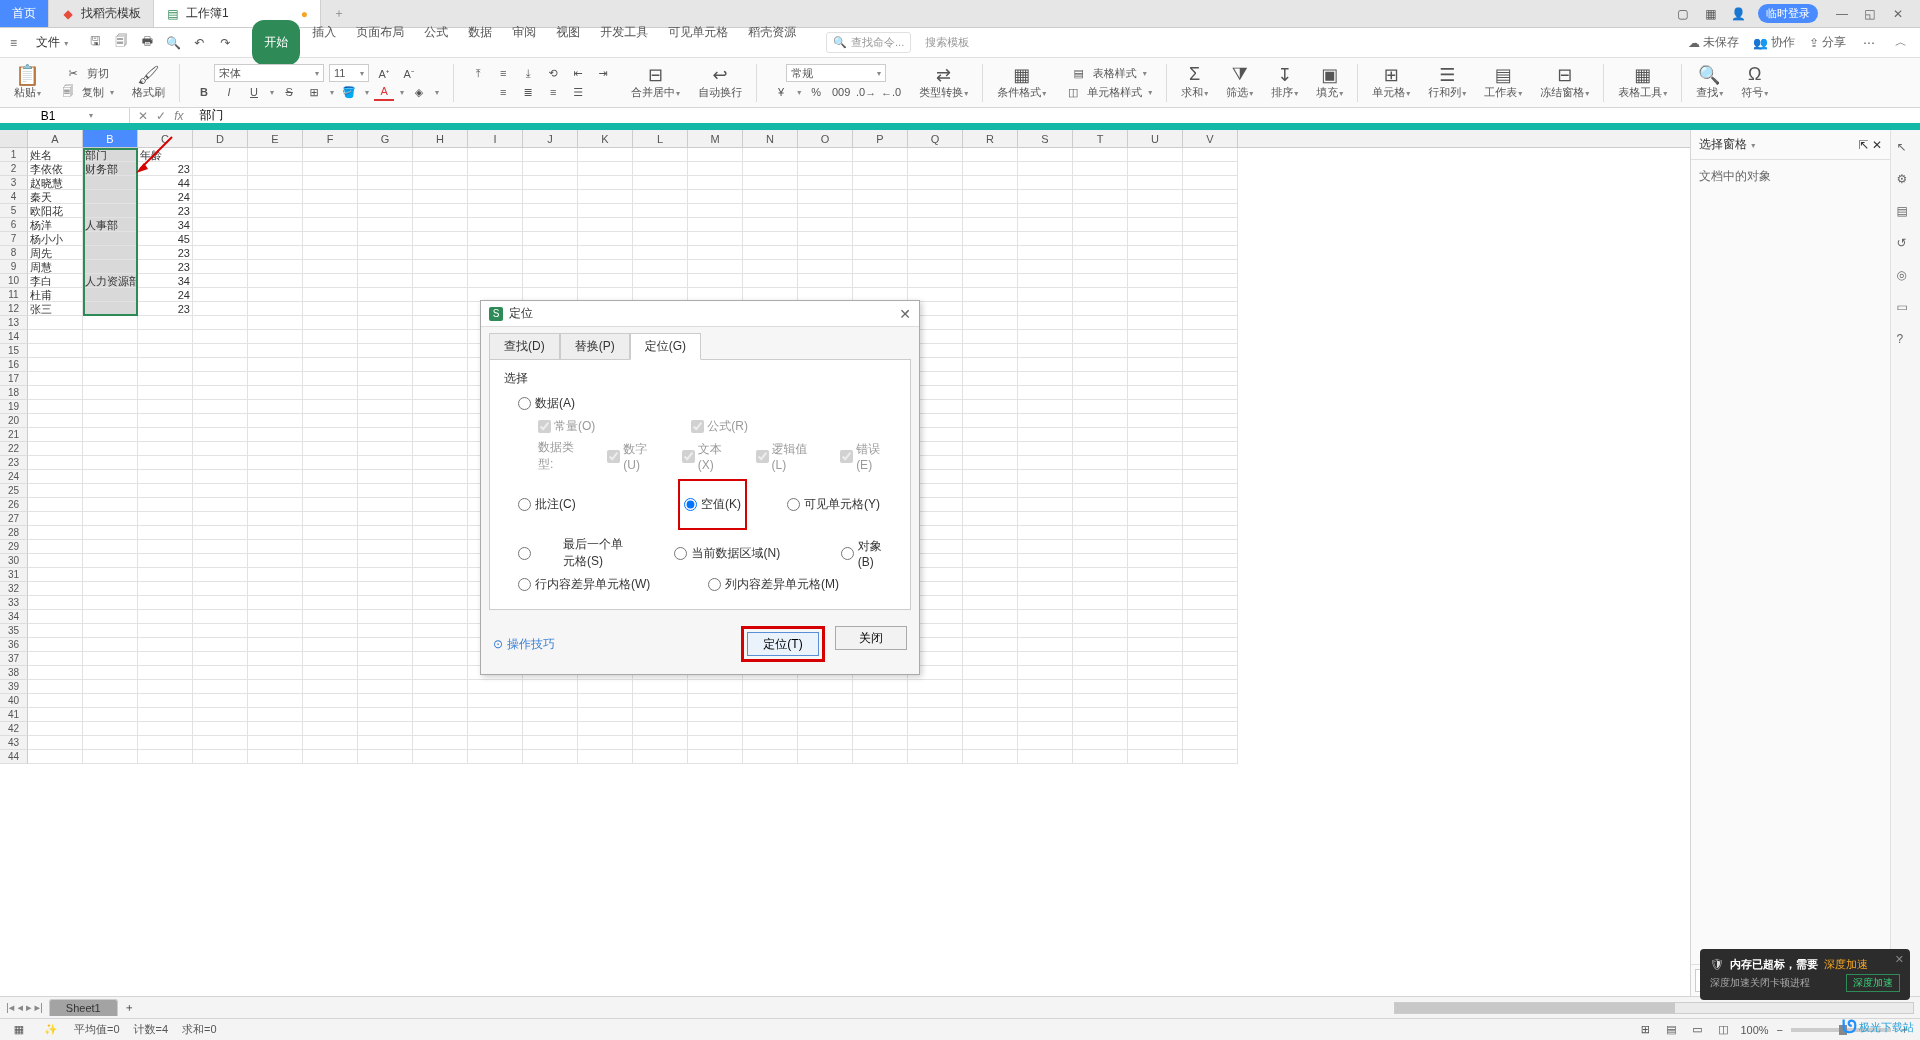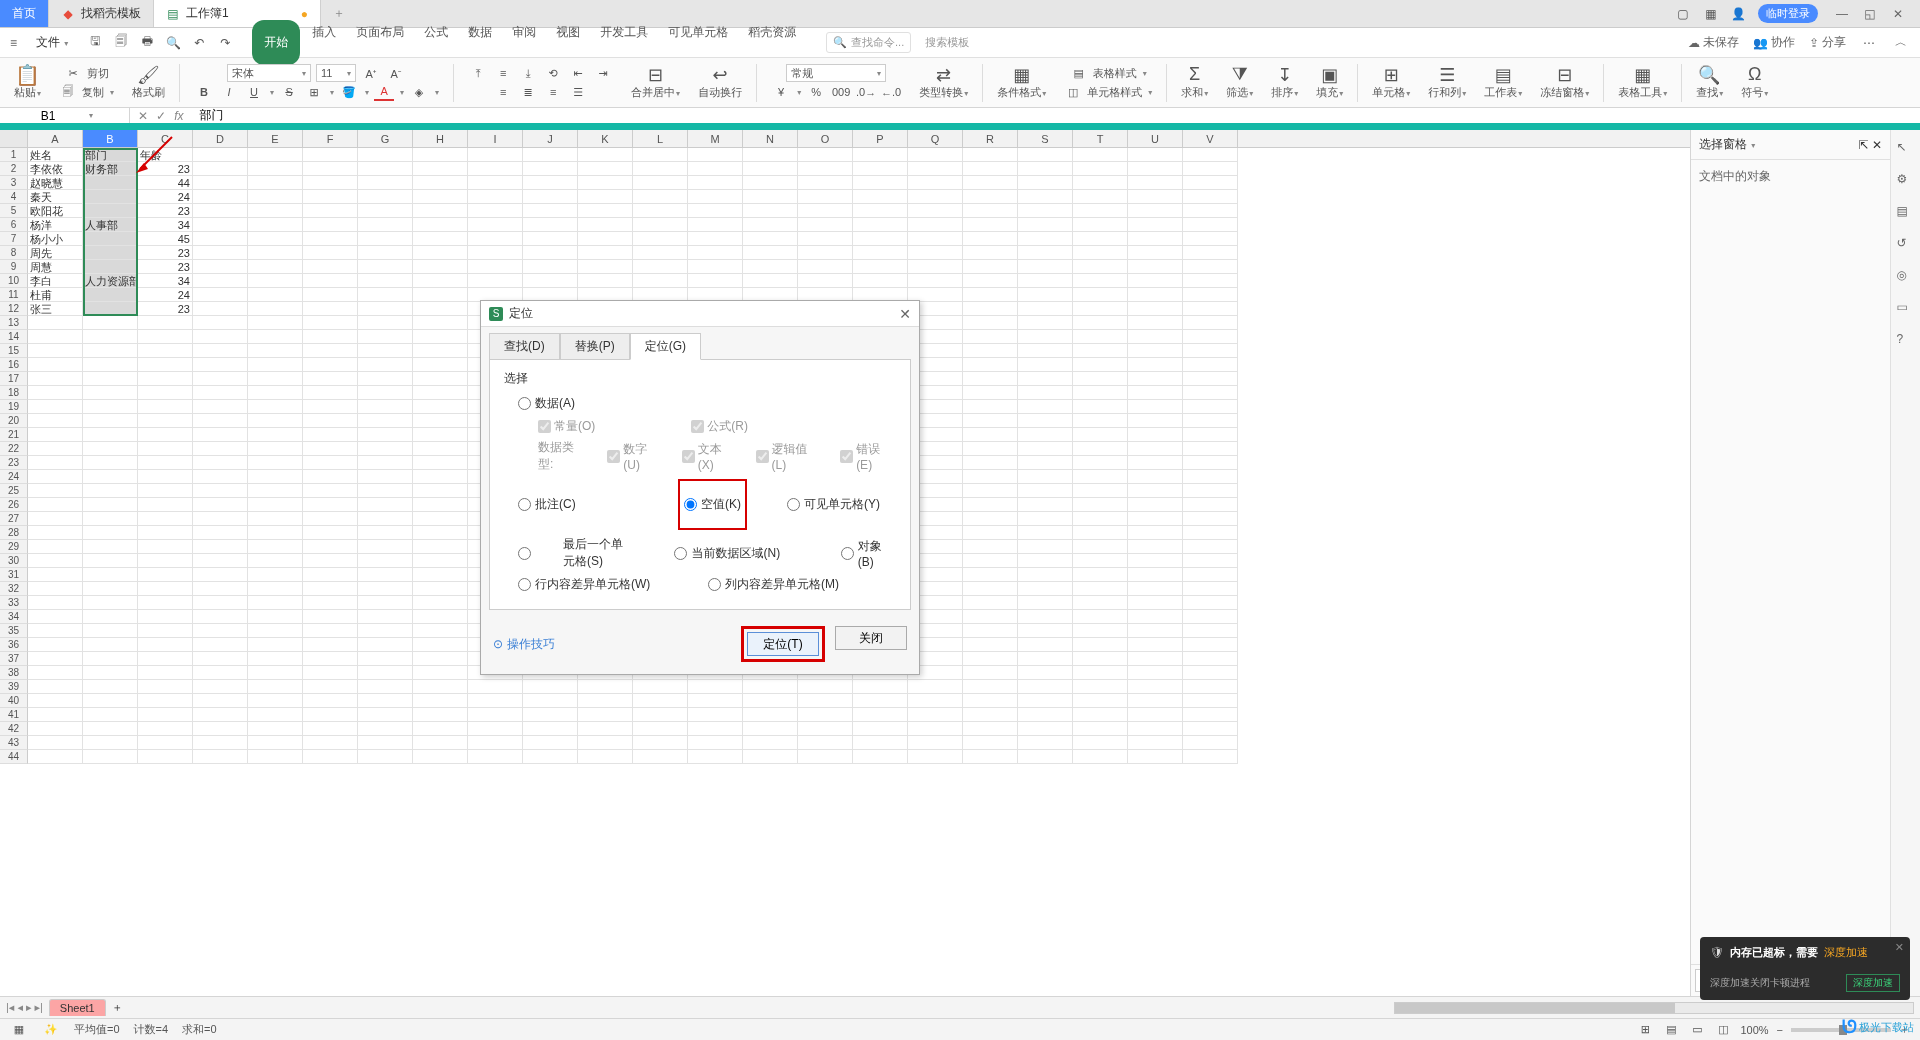--- a/index.html
+++ b/index.html
@@ -30,21 +30,21 @@
 .menu-right { margin-left: auto; display: flex; align-items: center; gap: 14px; color: #666; font-size: 12px; }
 .menu-right span { display: flex; align-items: center; gap: 3px; }
 
 
 .ribbon { height: 50px; display: flex; align-items: center; padding: 2px 10px; gap: 10px; border-bottom: 1px solid #d5d5d5; background: #fafafa; }
 .rgroup { display: flex; flex-direction: column; align-items: center; gap: 1px; color: #555; font-size: 11px; padding: 0 4px; }
 .rgroup-row { display: flex; align-items: center; gap: 5px; }
 .ico { width: 18px; height: 18px; display: inline-flex; align-items: center; justify-content: center; color: #555; }
 .rdivider { width: 1px; height: 38px; background: #dcdcdc; }
 .font-sel, .size-sel { border: 1px solid #ccc; background: #fff; padding: 1px 4px; font-size: 11px; height: 18px; display: flex; align-items: center; gap: 4px; }
-.font-sel { width: 84px; }
+.font-sel { width: 110px; }
 .size-sel { width: 40px; }
 .textbtn { width: 20px; height: 18px; display: inline-flex; align-items: center; justify-content: center; border: none; background: transparent; color: #555; }
 .dd { font-size: 8px; color: #888; margin-left: 1px; }
 .big-label { font-size: 11px; color: #555; }
 
 
 .fx-row { height: 22px; display: flex; align-items: stretch; border-bottom: 7px solid #14b8a6; }
 .cell-ref { width: 130px; border-right: 1px solid #d5d5d5; display: flex; align-items: center; padding: 0 8px; font-size: 12px; }
 .cell-ref input { border: none; outline: none; width: 80px; font-size: 12px; text-align: center; }
 .fx-icons { display: flex; align-items: center; gap: 8px; padding: 0 8px; color: #888; }
@@ -74,21 +74,21 @@
 .rp-foot { margin-top: auto; border-top: 1px solid #e0e0e0; padding: 4px; display: flex; gap: 4px; }
 .rp-btn { flex: 1; border: 1px solid #ccc; background: #fff; padding: 3px 0; text-align: center; font-size: 11px; }
 
 
 .side-strip { width: 30px; border-left: 1px solid #e0e0e0; display: flex; flex-direction: column; align-items: center; gap: 14px; padding-top: 10px; background: #f6f6f6; }
 .side-strip .sico { width: 18px; height: 18px; color: #666; }
 
 
 .sheet-bar { height: 22px; border-top: 1px solid #d5d5d5; display: flex; align-items: center; padding: 0 6px; gap: 6px; background: #f4f4f4; font-size: 11px; }
 .sheet-nav { display: flex; gap: 3px; color: #888; }
-.sheet-tab { border: 1px solid #ccc; border-bottom: none; padding: 2px 10px; background: #fca5a5; border-radius: 3px 3px 0 0; }
+.sheet-tab { border: 1px solid #ccc; border-bottom: none; padding: 2px 16px; background: #a3a3a3; border-radius: 3px 3px 0 0; }
 .hscroll { margin-left: auto; width: 520px; height: 12px; background: #eaeaea; border: 1px solid #ccc; position: relative; }
 .hscroll-thumb { position: absolute; left: 0; top: 0; width: 280px; height: 10px; background: #c8c8c8; }
 
 
 .status-bar { height: 22px; border-top: 1px solid #d5d5d5; display: flex; align-items: center; padding: 0 10px; gap: 14px; font-size: 11px; color: #555; background: #f4f4f4; }
 .status-right { margin-left: auto; display: flex; align-items: center; gap: 8px; }
 .zoom-slider { width: 100px; height: 4px; background: #ccc; position: relative; }
 .zoom-thumb { position: absolute; left: 48px; top: -3px; width: 8px; height: 10px; background: #888; }
 
 
@@ -111,21 +111,21 @@
 .dlg-btns { margin-left: auto; display: flex; gap: 10px; }
 .dlg-btn { width: 72px; height: 24px; border: 1px solid #aaa; background: #f2f2f2; font-size: 12px; }
 .dlg-btn.primary { border: 1px solid #5a8fd8; background: #eaf2fb; }
 .red-wrap { border: 3px solid #d60000; padding: 3px; }
 
 
 .toast { position: absolute; right: 10px; bottom: 40px; width: 210px; background: #2c2c2c; color: #ddd; border-radius: 4px; padding: 8px 10px; font-size: 11px; }
 .toast-head { display: flex; align-items: center; gap: 6px; }
 .toast-head b { color: #fff; }
 .warn { color: #f5a623; }
-.toast-sub { color: #aaa; margin-top: 16px; font-size: 10px; }
+.toast-sub { color: #aaa; margin-top: 4px; font-size: 10px; }
 .toast-btn { float: right; border: 1px solid #2e8b57; color: #3bd47a; padding: 1px 6px; font-size: 10px; background: transparent; margin-top: -2px; }
 .toast-close { position: absolute; right: 6px; top: 4px; color: #888; cursor: pointer; }
 
 
 .wm { position: absolute; right: 6px; bottom: 2px; font-size: 11px; color: #2ea3d8; display: flex; align-items: center; gap: 2px; }
 .wm .swoosh { font-size: 18px; color: #1e90ff; font-weight: bold; }
 
 input[type=radio], input[type=checkbox] { margin: 0; }
 </style>
 </head>

